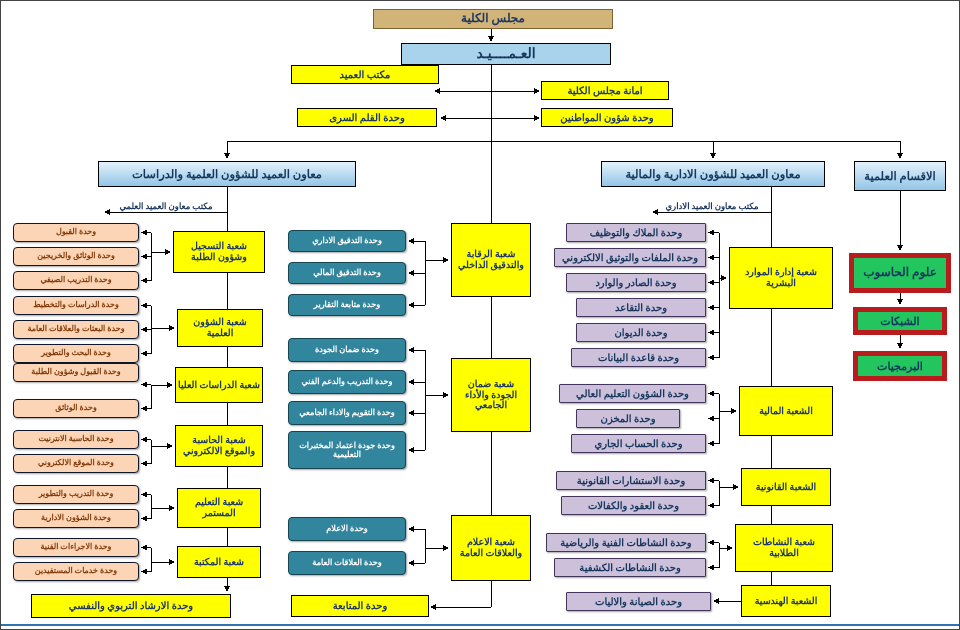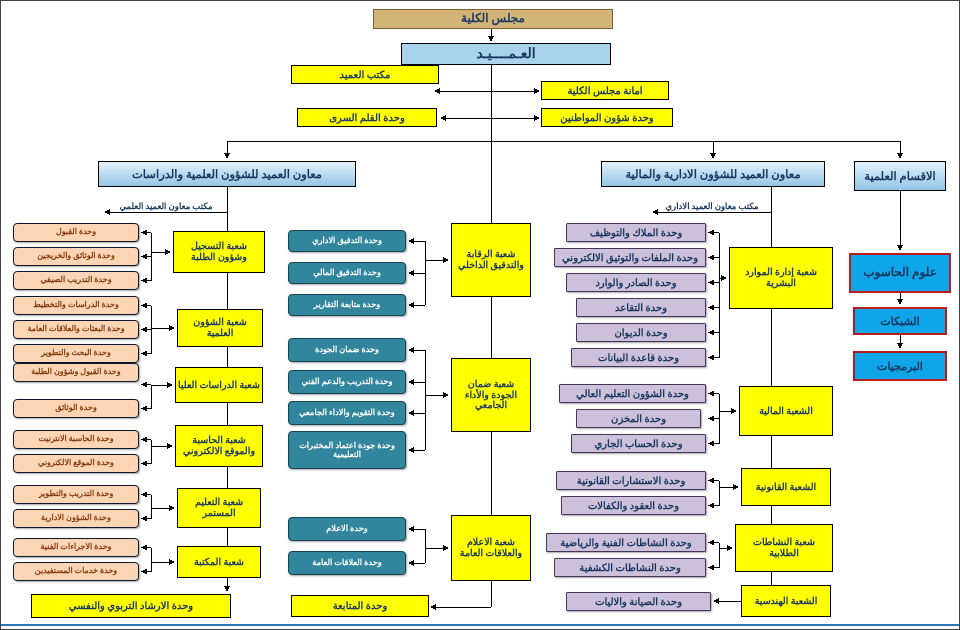--- a/index.html
+++ b/index.html
@@ -18,21 +18,21 @@
   .blue{background:#a9d3ec;border:1px solid #000;color:#17365d;font-size:14px;}
   .bluegrad{background:linear-gradient(180deg,#e3f2fc,#93c5e6);border:1px solid #000;color:#17365d;font-size:11.5px;text-align:center;}
   .yellow{background:#ffff00;border:1px solid #000;color:#1f3864;font-size:9.5px;}
   .yellow.big{font-size:10px;}
   .peach{background:#fbd5b5;border:1px solid #0f172a;color:#843c0c;border-radius:4px;
          box-shadow:1px 1px 2px rgba(0,0,0,.35);font-size:8px;}
   .teal{background:#31859c;border:1px solid #17444f;color:#ffffff;border-radius:4px;
         box-shadow:1px 1px 2px rgba(0,0,0,.35);font-size:8.2px;}
   .purple{background:#ccc0da;border:1px solid #43345c;color:#17365d;border-radius:1px;
           box-shadow:1px 1px 2px rgba(0,0,0,.35);font-size:10px;}
-  .pink{background:#0ea5e9;border:2px solid #b91c1c;color:#17365d;font-size:11px;}
+  .pink{background:#22c55e;border:5px solid #b91c1c;color:#17365d;font-size:11px;}
   .pink.big{font-size:12px;}
   .offlabel{position:absolute;z-index:2;font-weight:bold;color:#17365d;font-size:8.5px;
             text-align:center;}
   #bottom-line{position:absolute;left:0;top:623px;width:960px;height:2px;background:#2e74b5;z-index:3;}
 </style>
 </head>
 <body>
 
 <div id="canvas">
 
@@ -198,21 +198,21 @@
   <div class="box yellow" style="left:734px;top:523px;width:98px;height:48px">شعبة النشاطات الطلابية</div>
   <div class="box yellow" style="left:740px;top:584px;width:90px;height:32px">الشعبة الهندسية</div>
 
   <div class="box purple" style="left:565px;top:222px;width:140px;height:19px">وحدة الملاك والتوظيف</div>
   <div class="box purple" style="left:553px;top:247px;width:152px;height:19px">وحدة الملفات والتوثيق الالكتروني</div>
   <div class="box purple" style="left:565px;top:272px;width:140px;height:19px">وحدة الصادر والوارد</div>
   <div class="box purple" style="left:575px;top:297px;width:130px;height:19px">وحدة التقاعد</div>
   <div class="box purple" style="left:575px;top:322px;width:130px;height:19px">وحدة الديوان</div>
   <div class="box purple" style="left:570px;top:347px;width:135px;height:19px">وحدة قاعدة البيانات</div>
   <div class="box purple" style="left:558px;top:383px;width:147px;height:19px">وحدة الشؤون التعليم العالي</div>
-  <div class="box purple" style="left:575px;top:408px;width:125px;height:19px">وحدة المخزن</div>
+  <div class="box purple" style="left:575px;top:408px;width:104px;height:19px">وحدة المخزن</div>
   <div class="box purple" style="left:570px;top:433px;width:135px;height:19px">وحدة الحساب الجاري</div>
   <div class="box purple" style="left:555px;top:470px;width:150px;height:19px">وحدة الاستشارات القانونية</div>
   <div class="box purple" style="left:560px;top:495px;width:145px;height:19px">وحدة العقود والكفالات</div>
   <div class="box purple" style="left:545px;top:532px;width:160px;height:19px">وحدة النشاطات الفنية والرياضية</div>
   <div class="box purple" style="left:553px;top:557px;width:152px;height:19px">وحدة النشاطات الكشفية</div>
   <div class="box purple" style="left:565px;top:591px;width:145px;height:19px">وحدة الصيانة والاليات</div>
 
   <div class="box pink big" style="left:848px;top:252px;width:102px;height:40px">علوم الحاسوب</div>
   <div class="box pink" style="left:852px;top:306px;width:94px;height:28px">الشبكات</div>
   <div class="box pink" style="left:852px;top:350px;width:94px;height:30px">البرمجيات</div>

